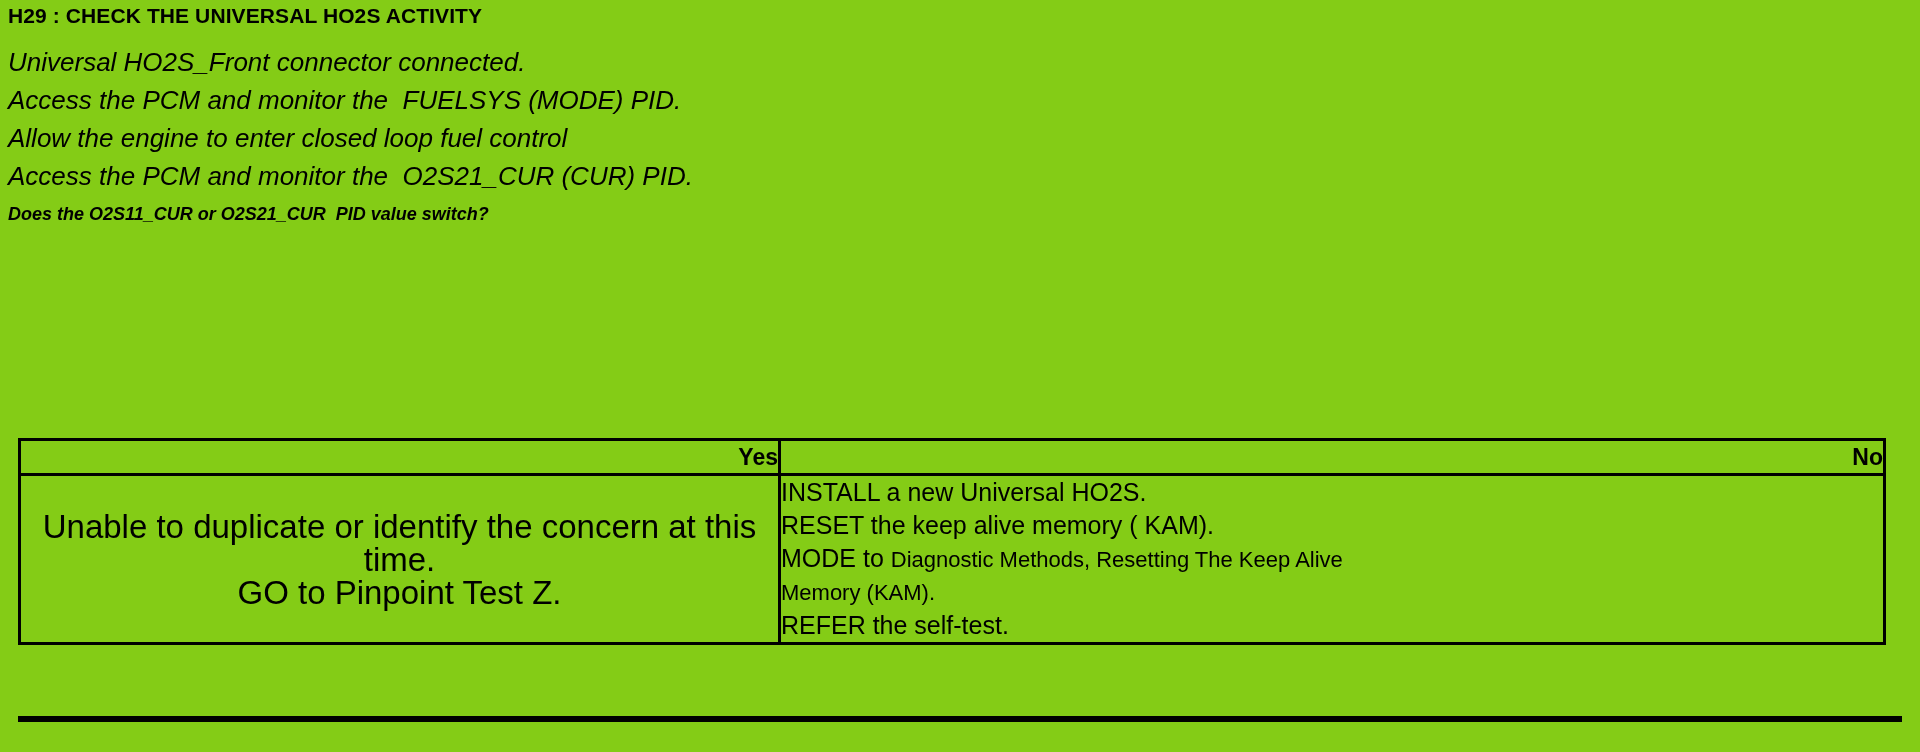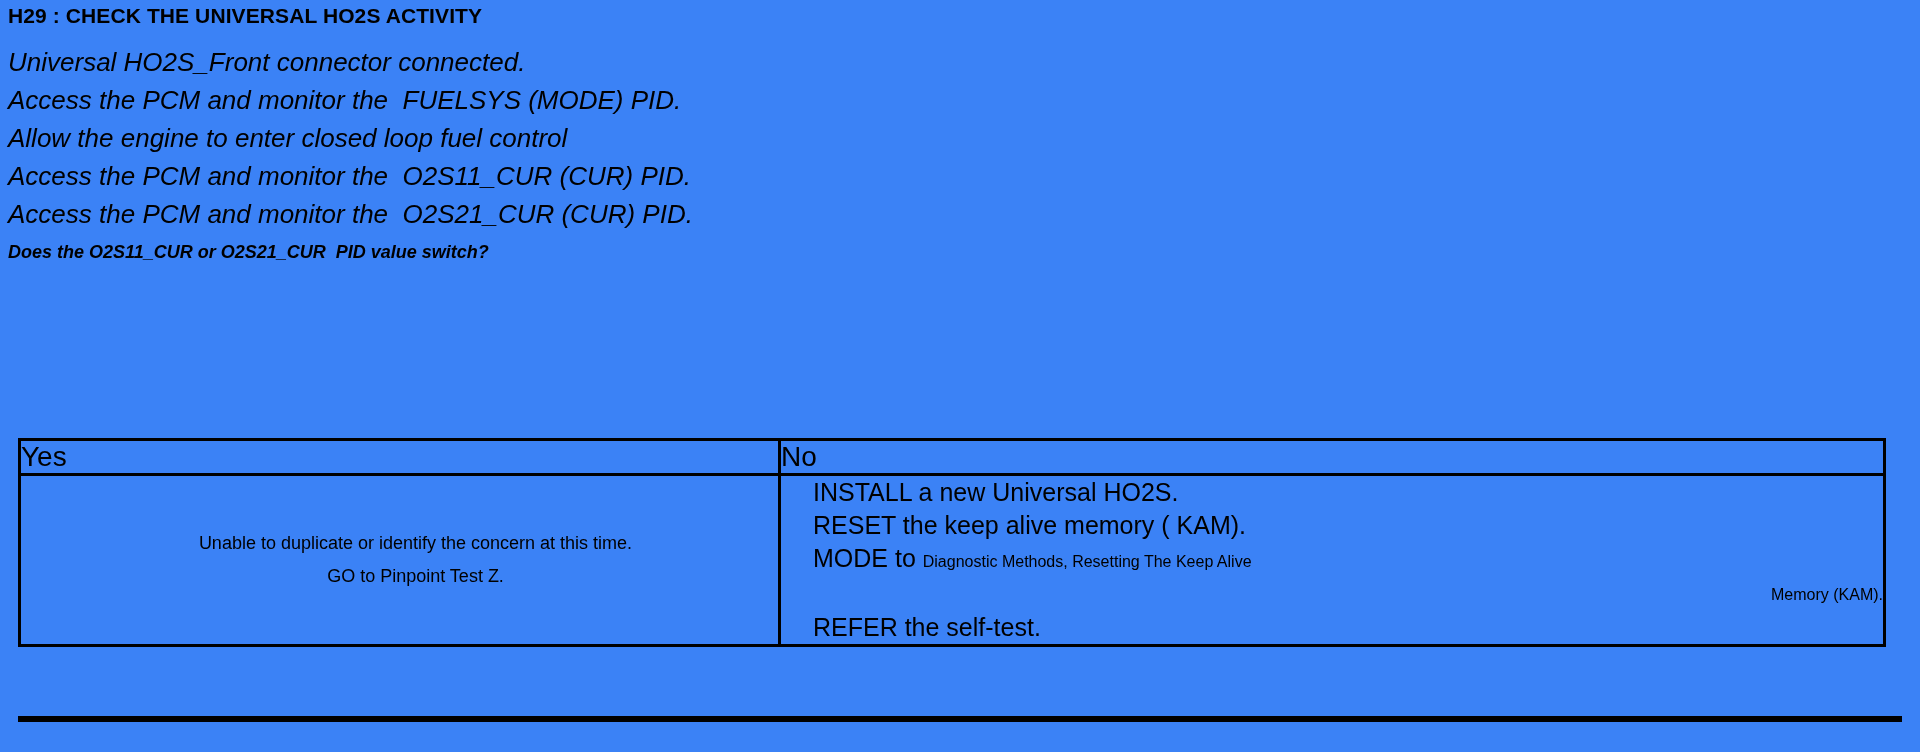--- a/index.html
+++ b/index.html
@@ -11,21 +11,21 @@
     width: 1920px;
     height: 752px;
     font-family: "Liberation Sans", sans-serif;
     color: #000000;
     overflow: hidden;
   }
   .page {
     position: relative;
     width: 1920px;
     height: 752px;
-    background: #3b82f6;
+    background: #84cc16;
   }
 
   
   .pinpoint-title {
     position: absolute;
     left: 8px;
     top: 3px;
     font-size: 21px;
     font-weight: bold;
     letter-spacing: 0.1px;
@@ -65,48 +65,46 @@
   .decision-table th {
     border: 3px solid #000000;
     padding: 0;
     vertical-align: middle;
   }
   .col-yes { width: 760px; }
   .col-no  { width: 1105px; }
 
   .decision-table th {
     height: 32px;
-    font-size: 28px;
-    font-weight: normal;
-    text-align: left;
+    font-size: 23px;
+    font-weight: bold;
+    text-align: right;
     line-height: 30px;
   }
   .cell-yes {
     height: 148px;
     text-align: center;
-    font-size: 18px;
+    font-size: 33px;
     line-height: 33px;
     padding: 0 14px;
   }
   .cell-no {
     height: 148px;
     text-align: left;
     font-size: 25px;
     line-height: 33px;
     padding: 2px 0 2px 6px;
     vertical-align: top;
   }
   .cell-yes .tline,
   .cell-no .tline {
     white-space: pre-wrap;
-    padding-left: 32px;
   }
   .cell-no .ref-small {
-    font-size: 16px;
-    text-align: right;
+    font-size: 22px;
   }
 
   
   .bottom-rule {
     position: absolute;
     left: 18px;
     top: 716px;
     width: 1884px;
     height: 6px;
     background: #000000;
@@ -116,21 +114,20 @@
 <body>
 
 <div class="page">
 
   <div class="pinpoint-title">H29 : CHECK THE UNIVERSAL HO2S ACTIVITY</div>
 
   <div class="steps">
     <div class="step-line">Universal HO2S_Front connector connected.</div>
     <div class="step-line">Access the PCM and monitor the  FUELSYS (MODE) PID.</div>
     <div class="step-line">Allow the engine to enter closed loop fuel control</div>
-    <div class="step-line">Access the PCM and monitor the  O2S11_CUR (CUR) PID.</div>
     <div class="step-line">Access the PCM and monitor the  O2S21_CUR (CUR) PID.</div>
     <div class="step-line question">Does the O2S11_CUR or O2S21_CUR  PID value switch?</div>
   </div>
 
   <table class="decision-table">
     <colgroup>
       <col class="col-yes">
       <col class="col-no">
     </colgroup>
     <thead>

